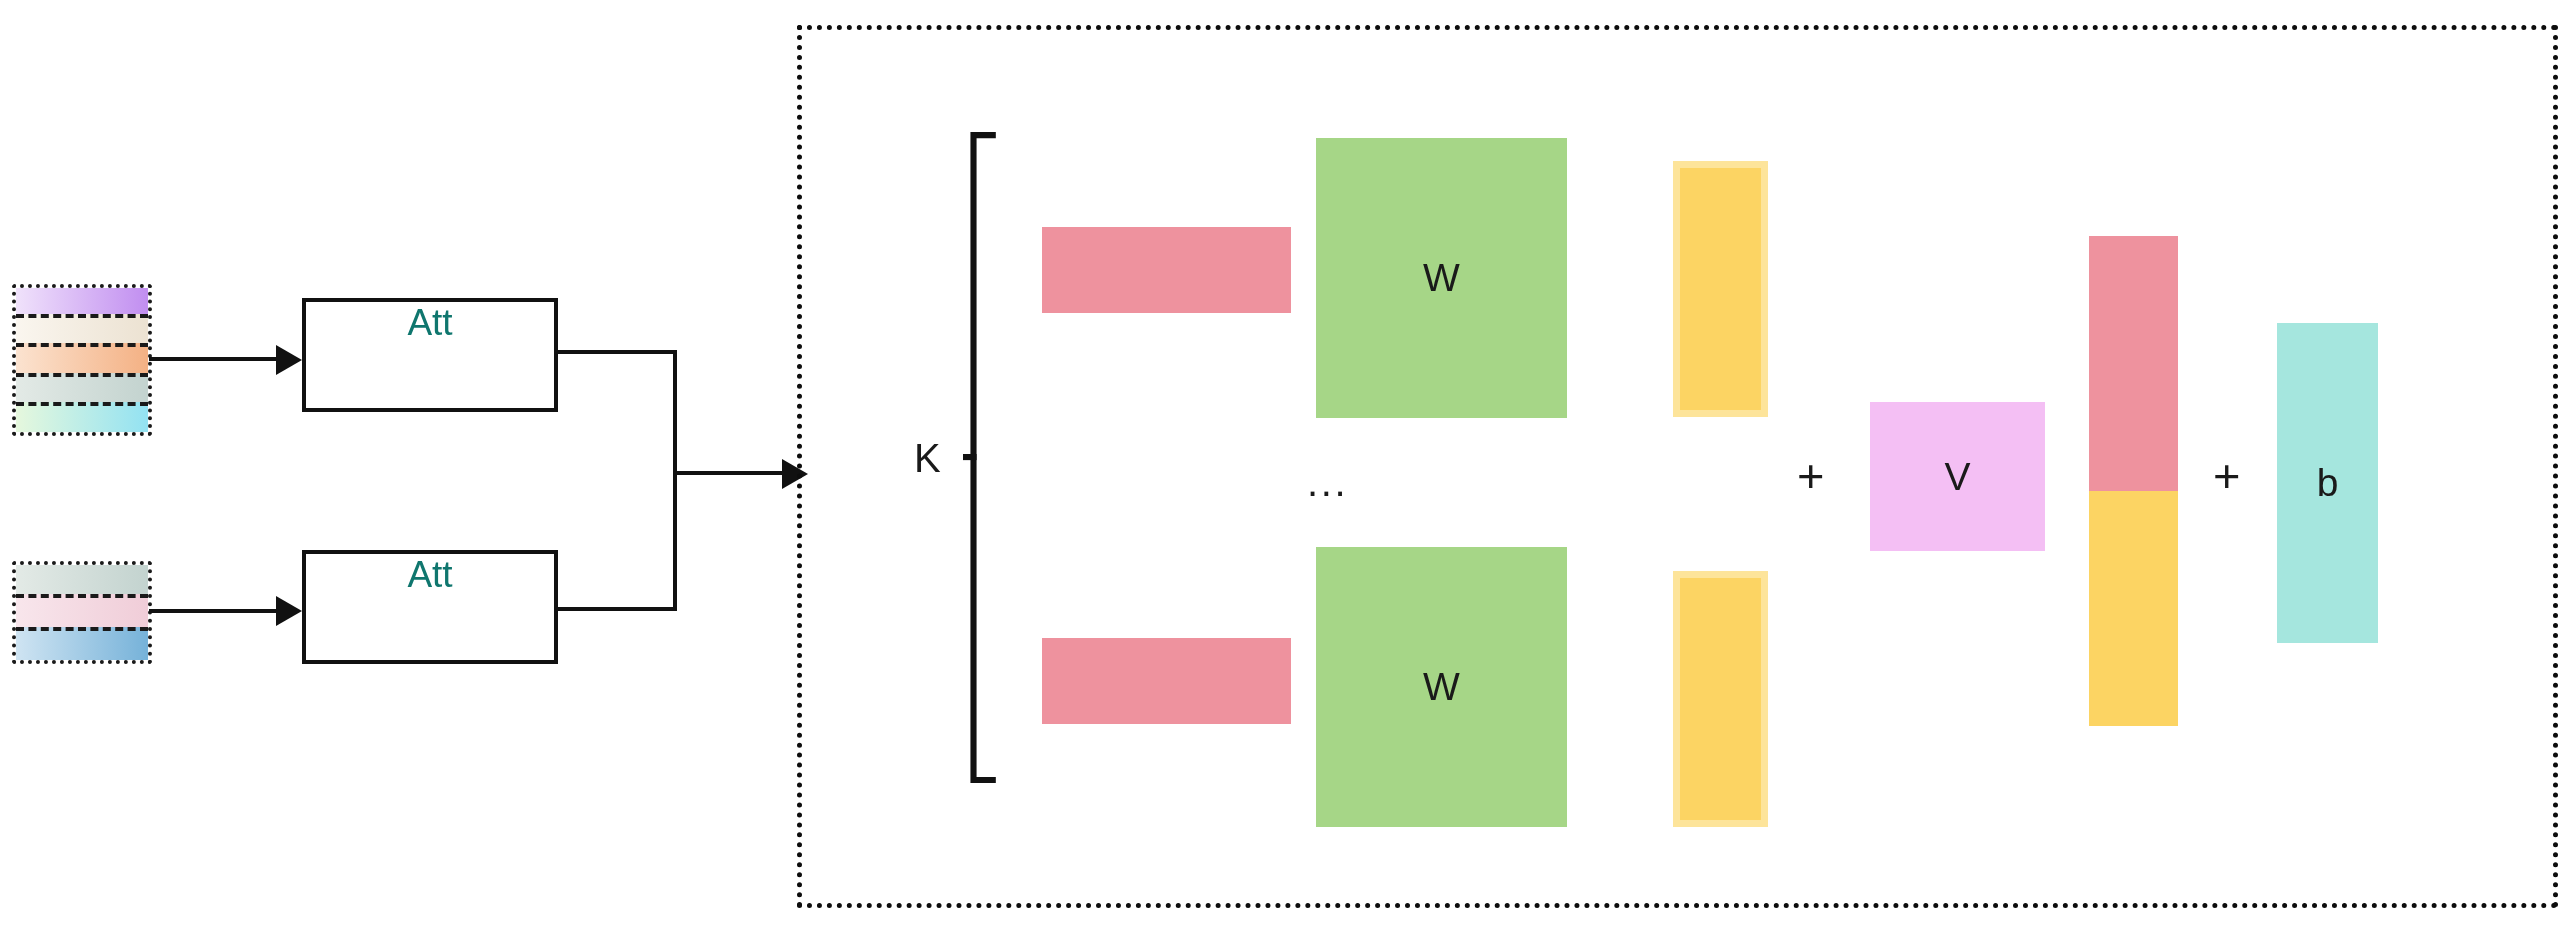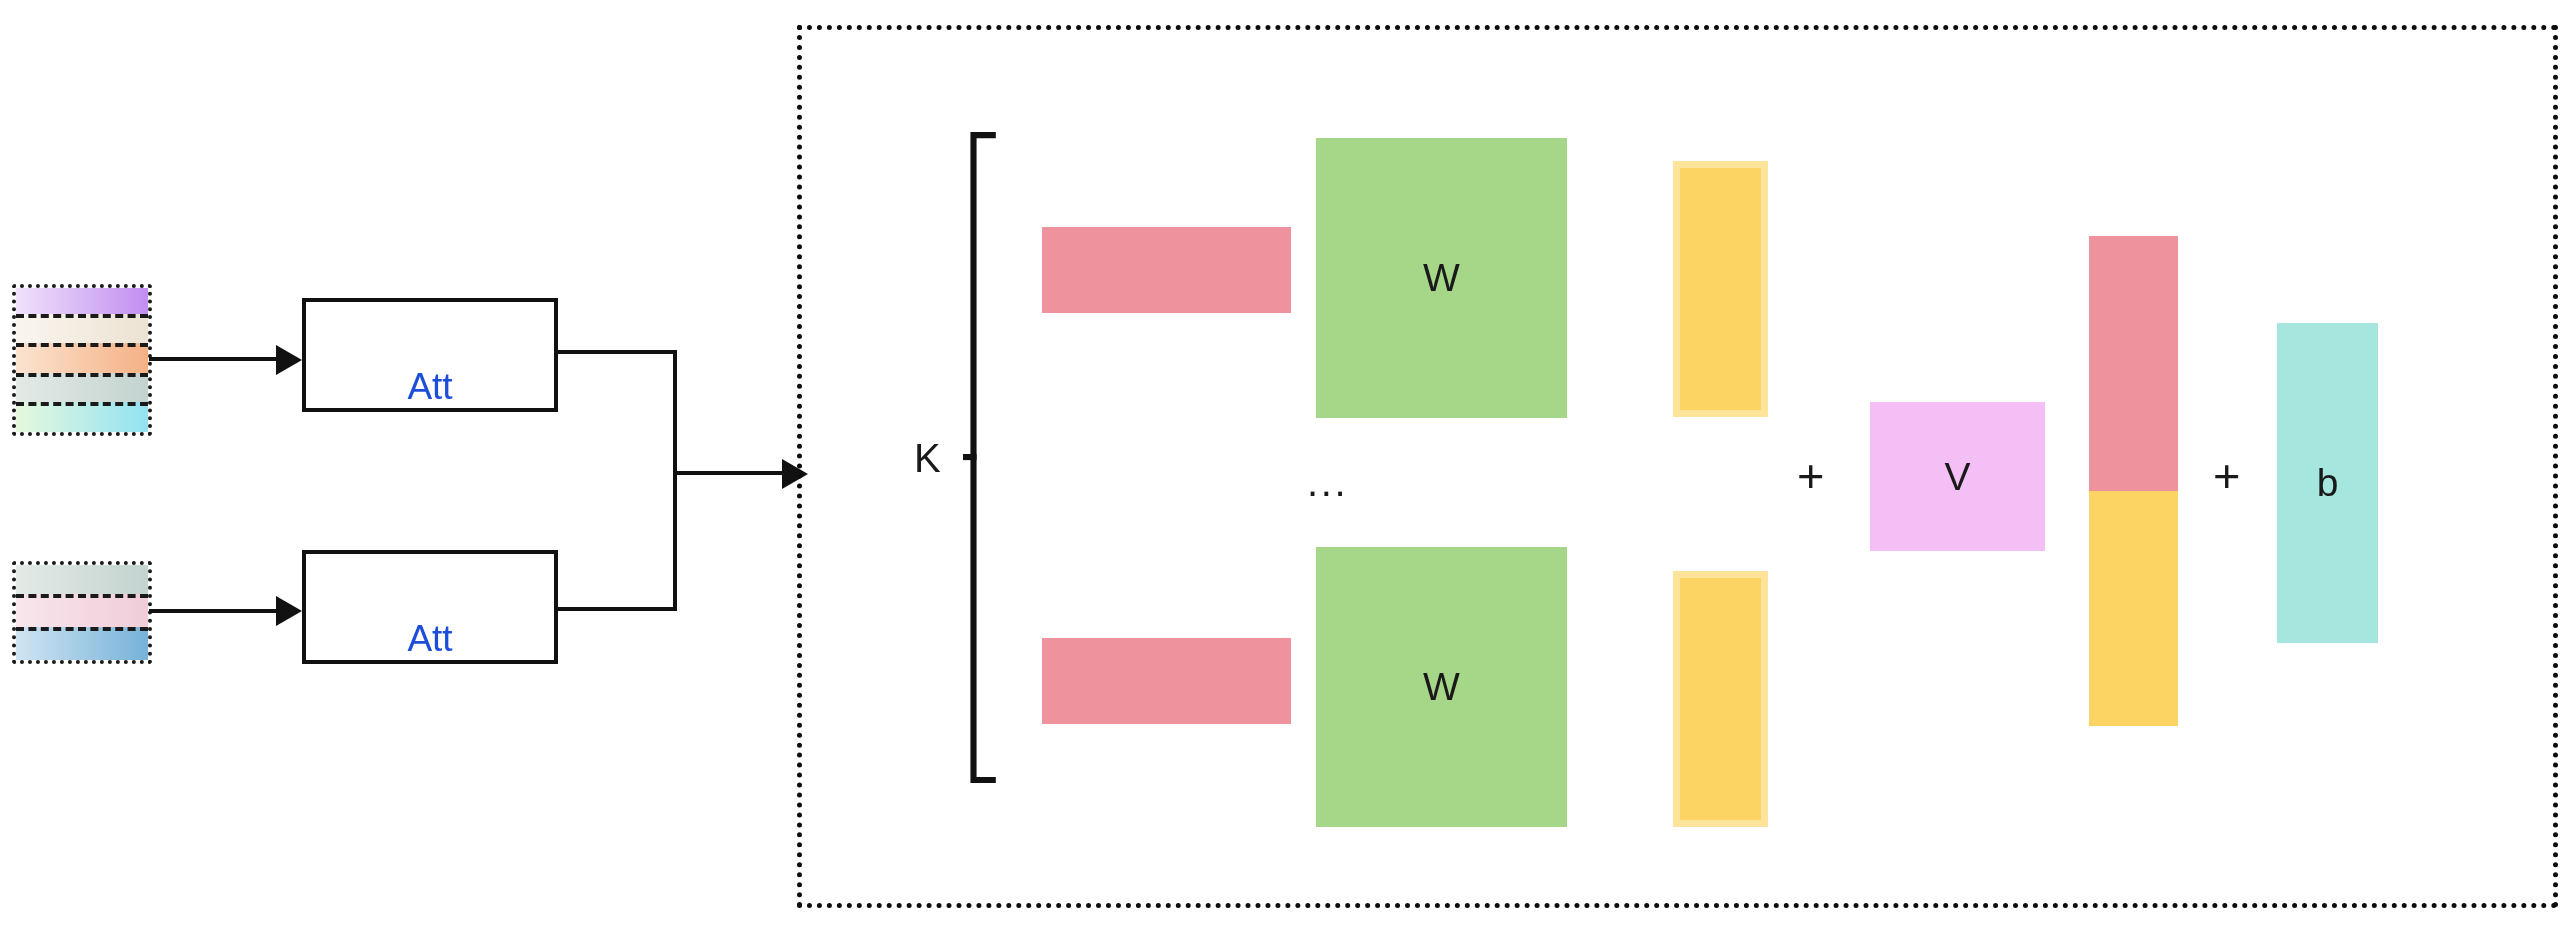--- a/index.html
+++ b/index.html
@@ -36,24 +36,24 @@
     border-top: 4.4px dashed #1a1a1a;
   }
 
   
   .att-box {
     position: absolute;
     box-sizing: border-box;
     background: #ffffff;
     border: 4.4px solid #111111;
     display: flex;
-    align-items: flex-end;
+    align-items: flex-start;
     justify-content: center;
     font-size: 37px;
-    color: #1d4ed8;
+    color: #0f766e;
   }
 
   
   .conn {
     position: absolute;
     background: #111111;
   }
   .conn-h { height: 4.4px; }
   .conn-v { width: 4.4px; }
 

